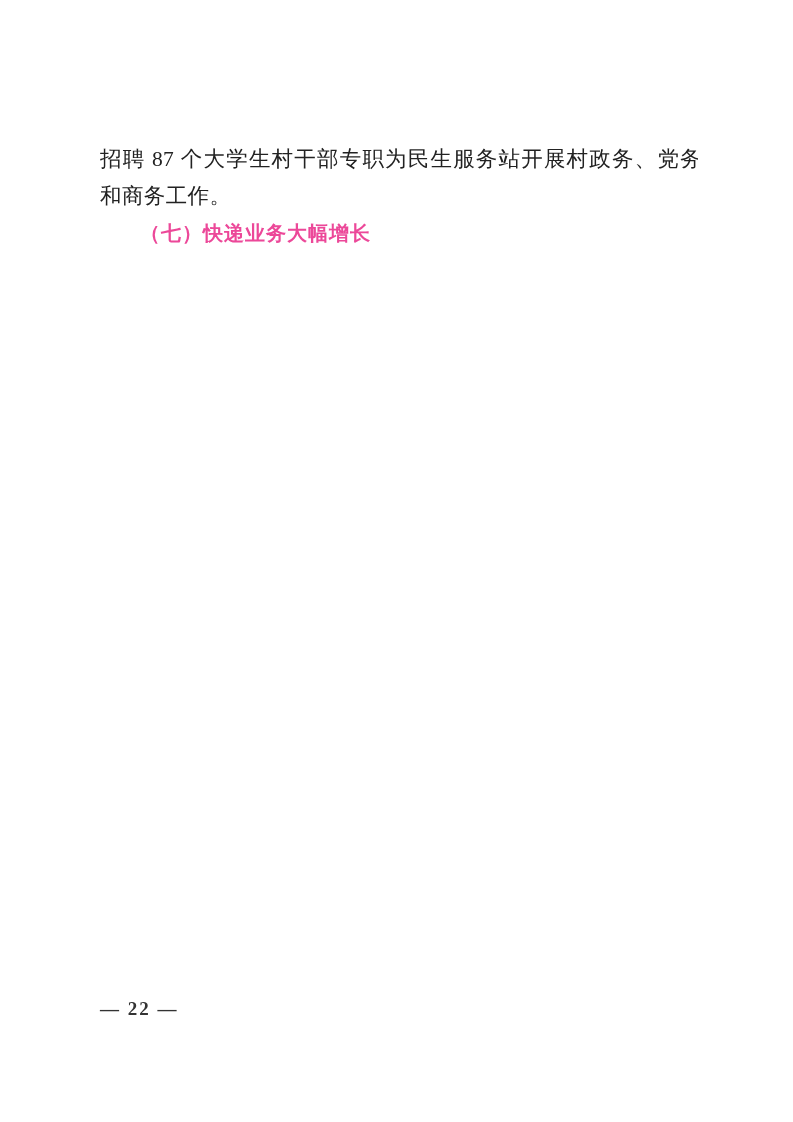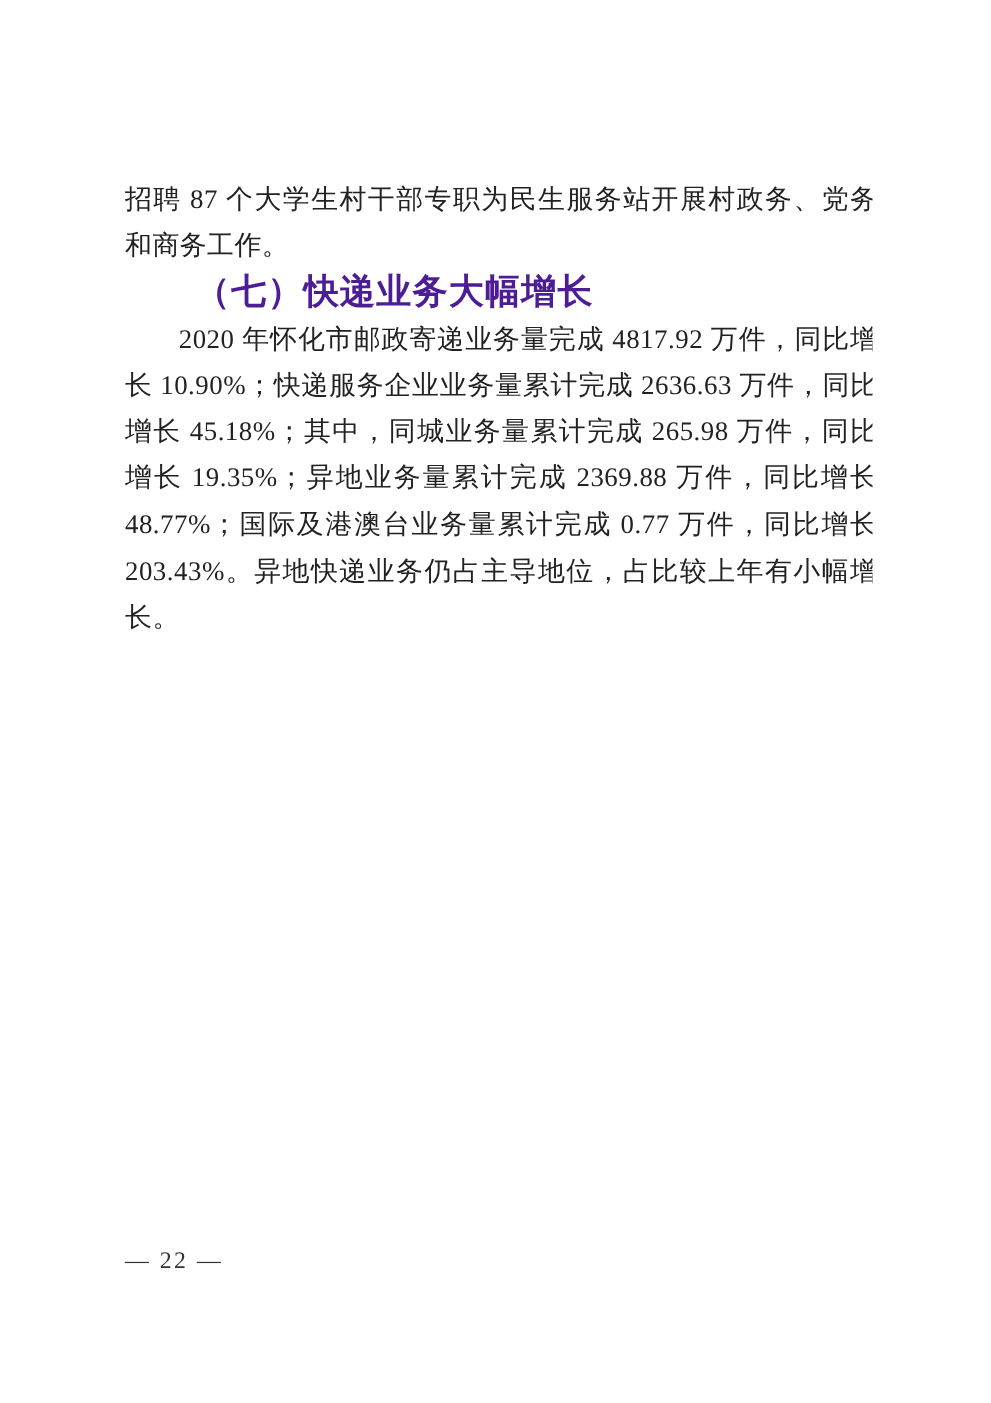--- a/index.html
+++ b/index.html
@@ -25,39 +25,39 @@
   .para {
     font-size: 21.5px;
     line-height: 37.2px;
     text-align: justify;
     text-justify: inter-character;
     letter-spacing: 0.4px;
     color: #222222;
   }
   .para.indented { text-indent: 2em; }
   .heading {
-    font-size: 28px;
+    font-size: 20px;
     line-height: 37.2px;
     font-weight: 700;
     text-indent: 2em;
-    color: #4c1d95;
+    color: #ec4899;
     letter-spacing: 1px;
   }
   .footer {
     position: absolute;
     left: 100px;
     top: 998px;
     font-size: 19px;
     color: #333333;
     letter-spacing: 2px;
+    font-weight: bold;
   }
 </style>
 </head>
 <body>
 
 <div class="page">
   <div class="content">
     <p class="para">招聘 87 个大学生村干部专职为民生服务站开展村政务、党务和商务工作。</p>
     <h3 class="heading">（七）快递业务大幅增长</h3>
-    <p class="para indented">2020 年怀化市邮政寄递业务量完成 4817.92 万件，同比增长 10.90%；快递服务企业业务量累计完成 2636.63 万件，同比增长 45.18%；其中，同城业务量累计完成 265.98 万件，同比增长 19.35%；异地业务量累计完成 2369.88 万件，同比增长 48.77%；国际及港澳台业务量累计完成 0.77 万件，同比增长 203.43%。异地快递业务仍占主导地位，占比较上年有小幅增长。</p>
   </div>
   <div class="footer">— 22 —</div>
 </div>
 
 </body></html>

